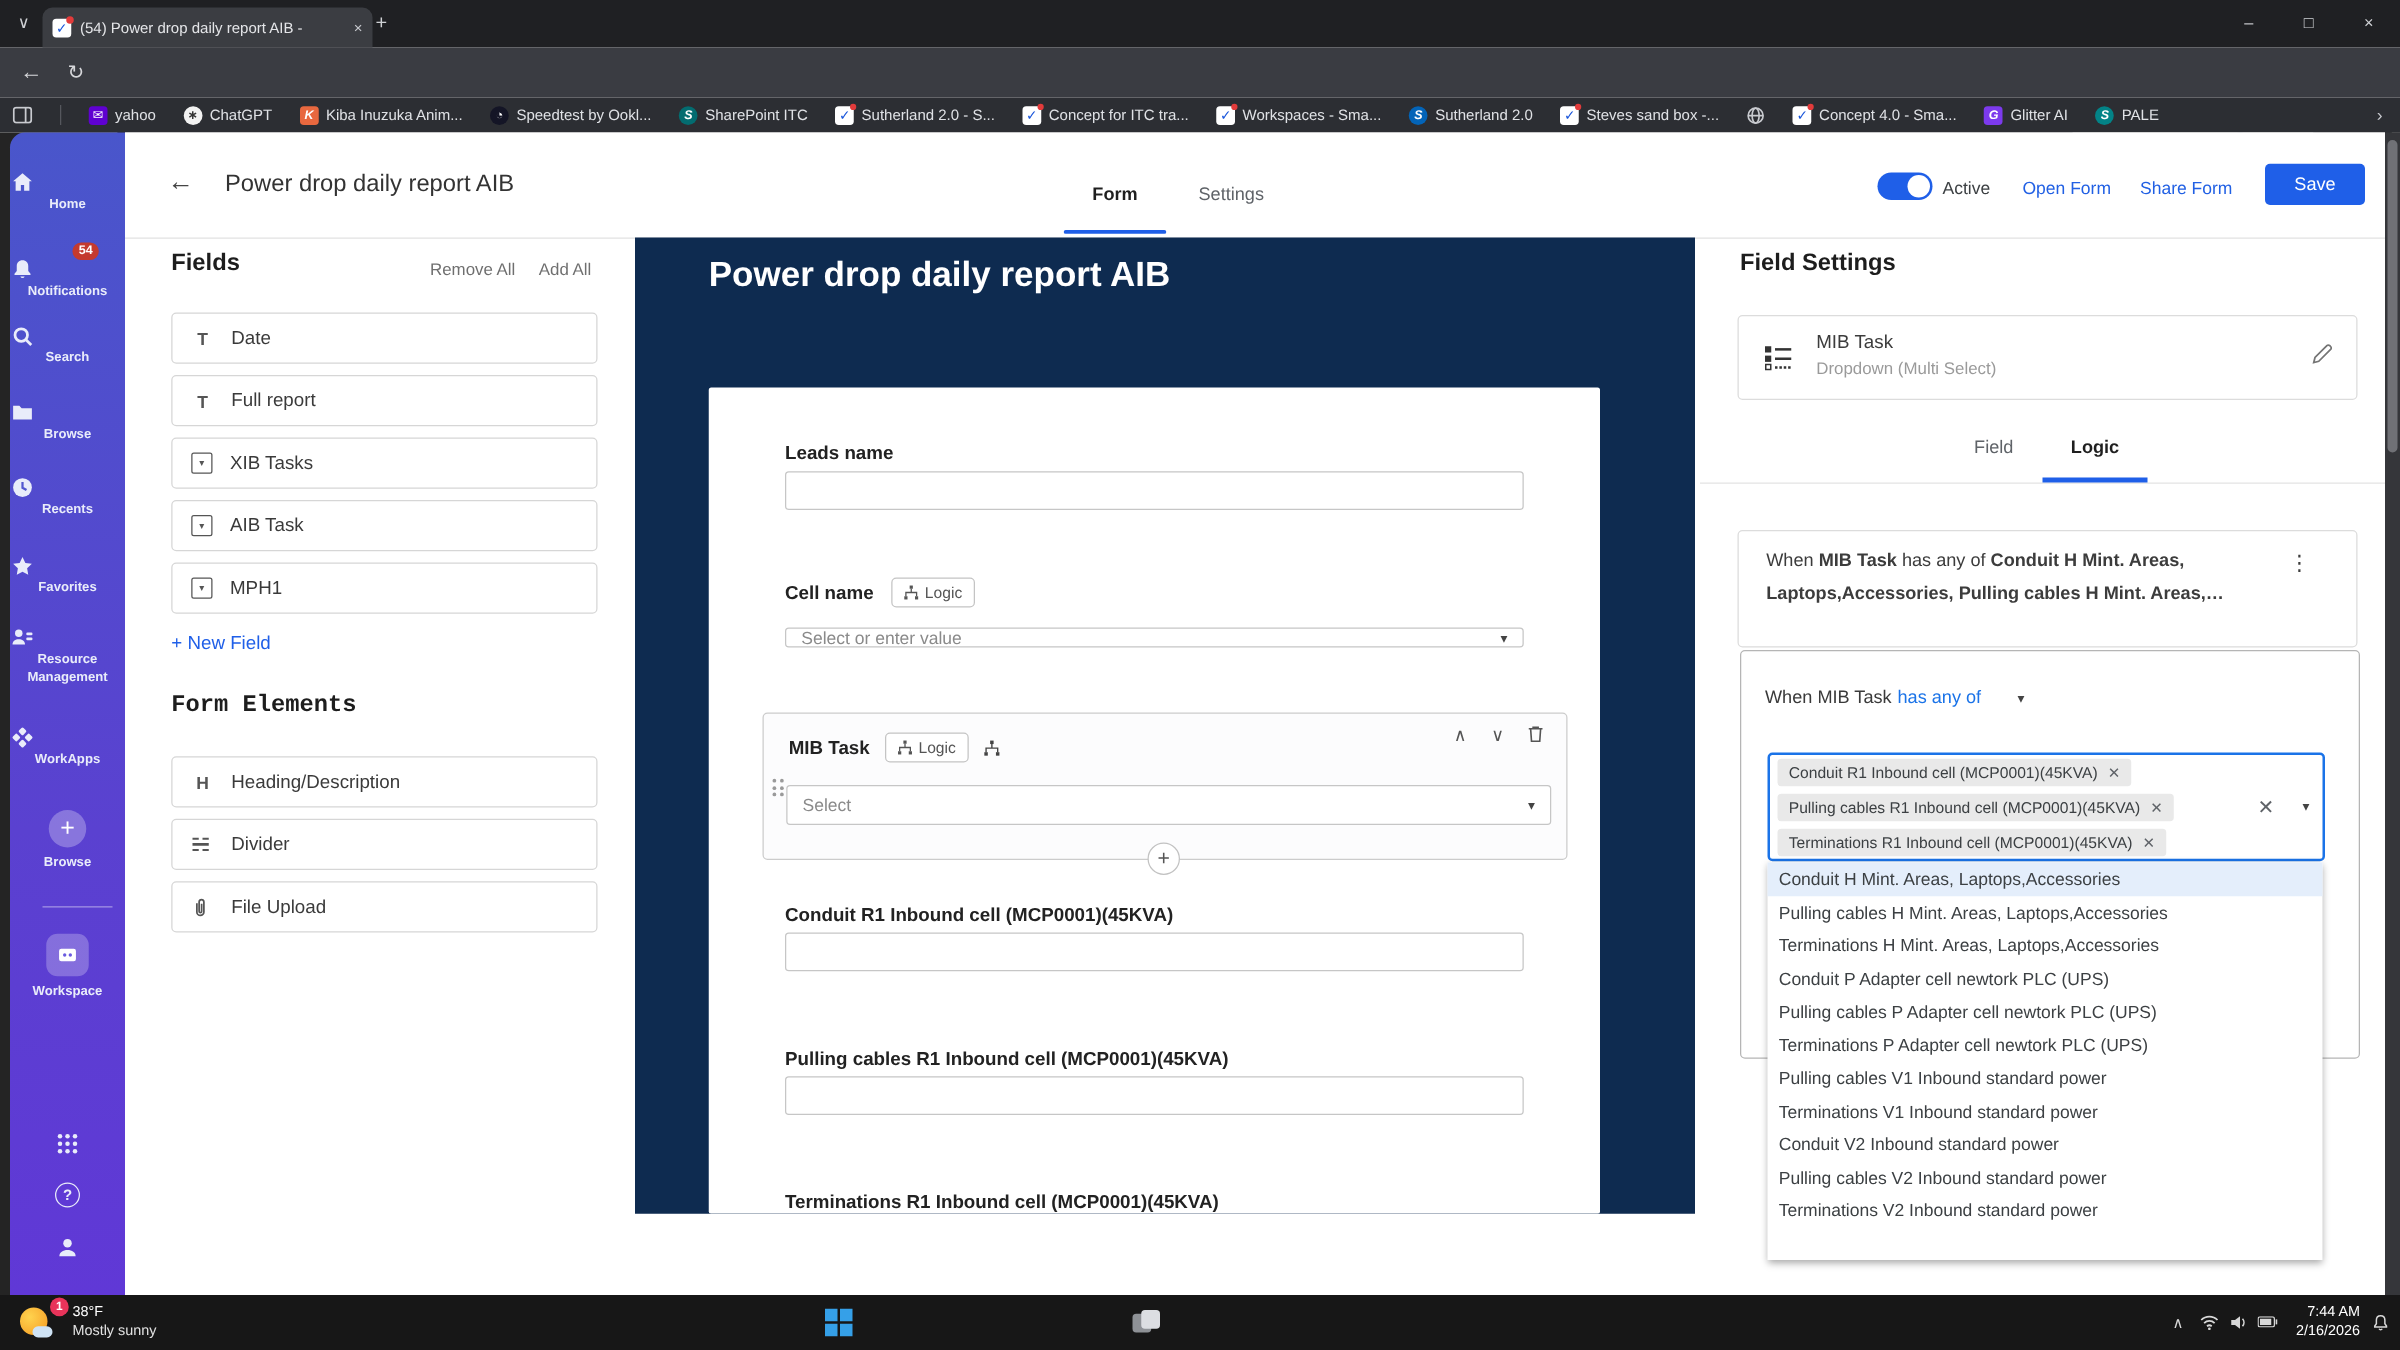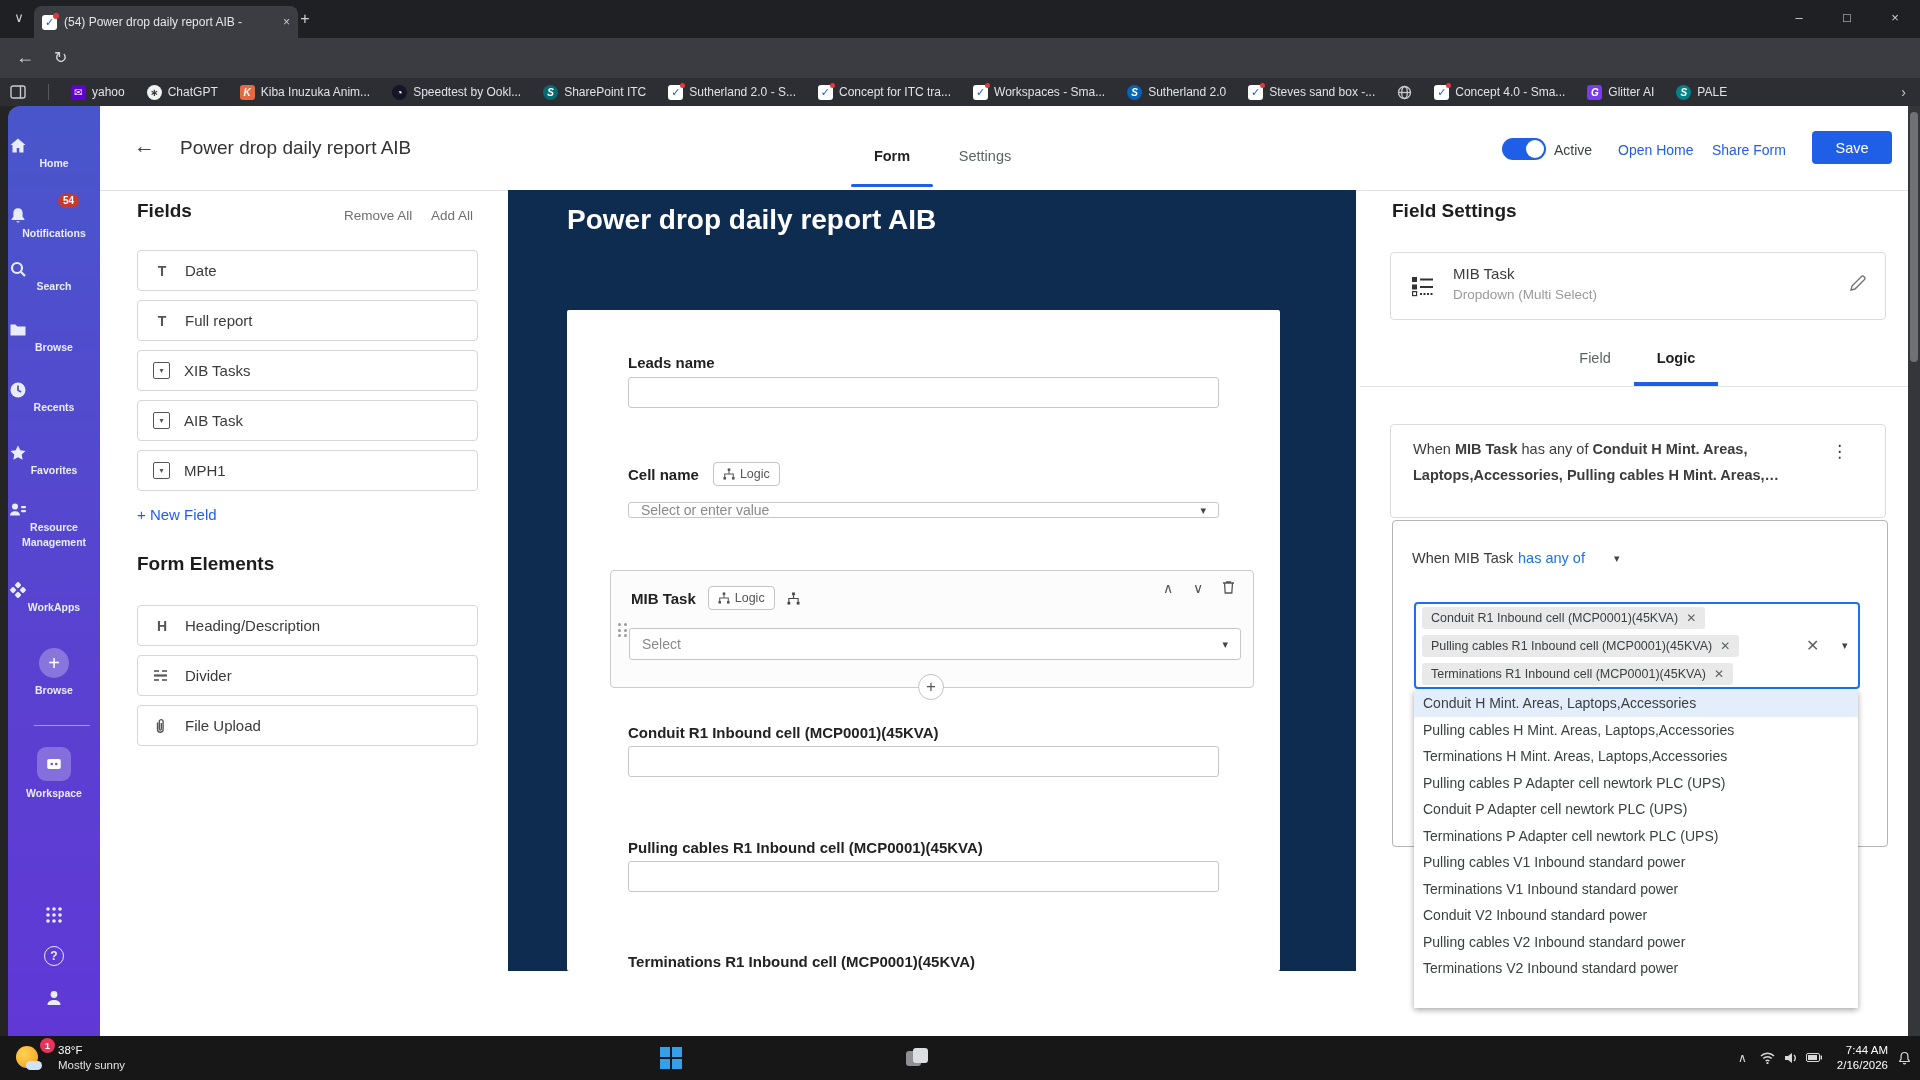--- a/index.html
+++ b/index.html
@@ -340,21 +340,21 @@
 <div class="abs" id="apphdr"></div>
 <div class="abs" style="left:134px;top:134px;font-size:21px;color:#454545;">←</div>
 <div class="abs hdr-title" style="left:180px;top:137px;">Power drop daily report AIB</div>
 <div class="abs tabtxt on" style="left:851px;top:148px;width:82px;">Form</div>
 <div class="abs accent" style="left:851px;top:184px;width:82px;height:3px;border-radius:2px;"></div>
 <div class="abs tabtxt" style="left:940px;top:148px;width:90px;">Settings</div>
 <div class="abs" id="toggle">
     <span class="knob"></span>
   </div>
 <div class="abs" style="left:1554px;top:142px;font-size:14px;color:#3c4043;">Active</div>
-<div class="abs bluelink" style="left:1618px;top:142px;">Open Home</div>
+<div class="abs bluelink" style="left:1618px;top:142px;">Open Form</div>
 <div class="abs bluelink" style="left:1712px;top:142px;">Share Form</div>
 <div class="abs" id="savebtn">Save</div>
 
 <div class="abs panelhdg" style="left:137px;top:200px;">Fields</div>
 <div class="abs graylink" style="left:344px;top:208px;">Remove All</div>
 <div class="abs graylink" style="left:431px;top:208px;">Add All</div>
 
 <div class="abs fieldbox" style="top:250px;">
   <span class="ficon">T</span>
     <span>Date</span>
@@ -370,21 +370,21 @@
 <div class="abs fieldbox" style="top:400px;">
   <span class="ddico">▾</span>
     <span>AIB Task</span>
   </div>
 <div class="abs fieldbox" style="top:450px;">
   <span class="ddico">▾</span>
     <span>MPH1</span>
   </div>
 
 <div class="abs" style="left:137px;top:506px;font-size:15px;color:#1f5fe8;">+ New Field</div>
-<div class="abs panelhdg" style="left:137px;top:553px;">Form Elements</div>
+<div class="abs panelhdg" style="left:137px;top:553px;font-family:Liberation Mono, monospace;">Form Elements</div>
 
 <div class="abs fieldbox" style="top:605px;">
   <span class="ficon">H</span>
     <span>Heading/Description</span>
   </div>
 <div class="abs fieldbox" style="top:655px;">
   <span class="ficon">
       <svg width="15" height="15" viewBox="0 0 15 15" stroke="#555" stroke-width="1.6">
         <line x1="1" y1="3" x2="6" y2="3"></line>
         <line x1="9" y1="3" x2="14" y2="3"></line>
@@ -537,22 +537,22 @@
   <span>Terminations R1 Inbound cell (MCP0001)(45KVA)</span>
     <span class="chipx">✕</span>
   </div>
 <div class="abs" style="left:1806px;top:636px;font-size:16px;color:#5f6368;">✕</div>
 <div class="abs caret" style="left:1842px;top:639px;">▾</div>
 
 <div class="abs" id="dropdown">
   <div class="opt hl">Conduit H Mint. Areas, Laptops,Accessories</div>
   <div class="opt">Pulling cables H Mint. Areas, Laptops,Accessories</div>
   <div class="opt">Terminations H Mint. Areas, Laptops,Accessories</div>
+  <div class="opt">Conduit P Adapter cell newtork PLC (UPS)</div>
   <div class="opt">Pulling cables P Adapter cell newtork PLC (UPS)</div>
-  <div class="opt">Conduit P Adapter cell newtork PLC (UPS)</div>
   <div class="opt">Terminations P Adapter cell newtork PLC (UPS)</div>
   <div class="opt">Pulling cables V1 Inbound standard power</div>
   <div class="opt">Terminations V1 Inbound standard power</div>
   <div class="opt">Conduit V2 Inbound standard power</div>
   <div class="opt">Pulling cables V2 Inbound standard power</div>
   <div class="opt">Terminations V2 Inbound standard power</div>
 </div>
 
 <div class="abs" id="taskbar">
   <div class="abs" style="left:16px;top:10px;">

